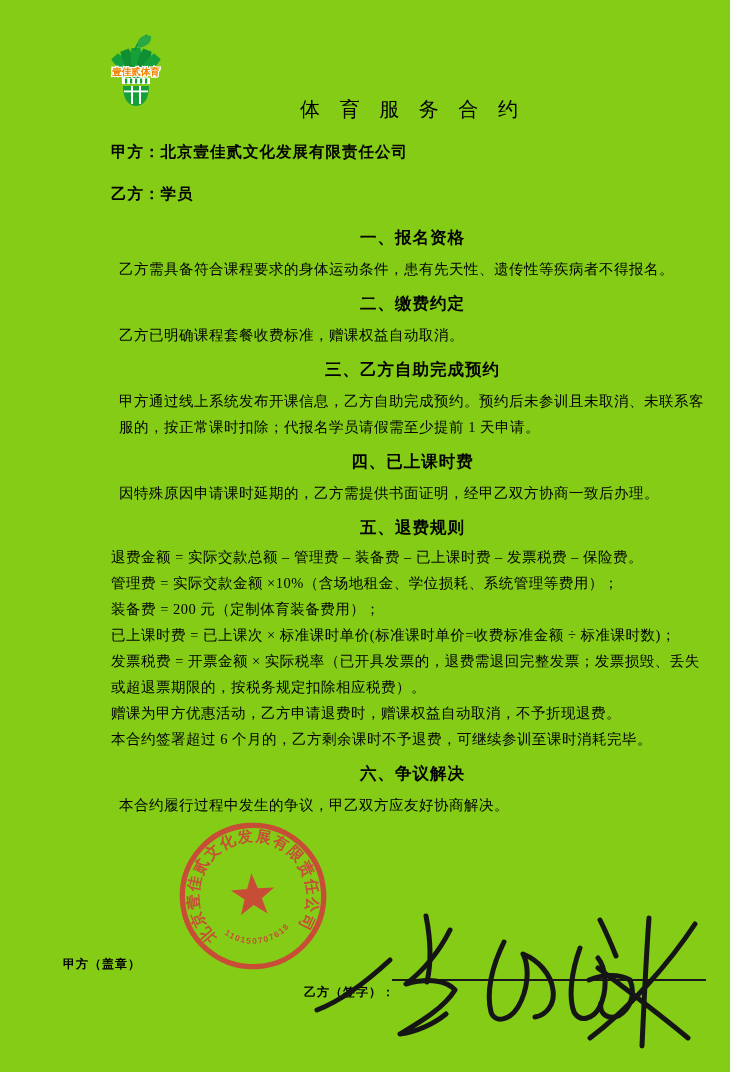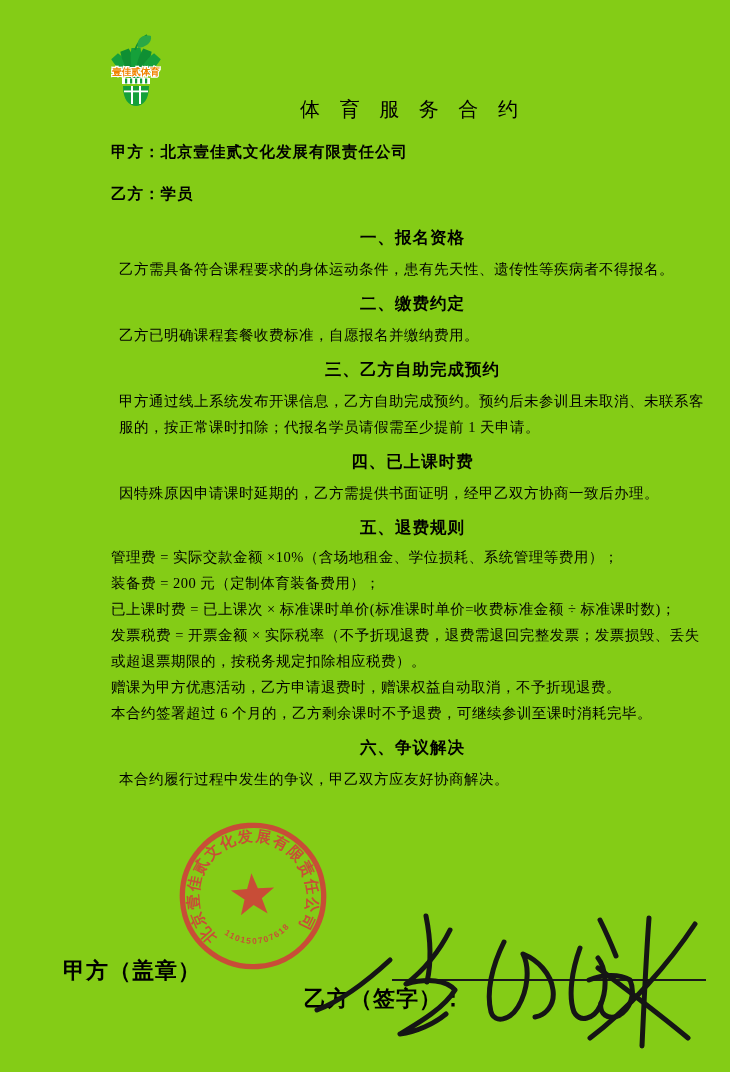--- a/index.html
+++ b/index.html
@@ -19,21 +19,21 @@
   }
   section h2{
     font-family:"Liberation Sans",sans-serif;font-weight:bold;font-size:16.5px;
     line-height:22px;margin:10px 0 6px 0;letter-spacing:1px;text-align:center;
   }
   section p{font-size:14.5px;line-height:26px;margin:8px;letter-spacing:0.5px;}
   .formula{font-size:14.5px;line-height:26px;margin:0;letter-spacing:0.5px;}
   .seal{position:absolute;left:177px;top:820px;width:152px;height:152px;transform:rotate(-4deg);opacity:0.88;}
   .stamp-label,.sign-label{
     position:absolute;top:956px;font-family:Liberation Serif, serif;
-    font-weight:bold;font-size:22px;letter-spacing:1px;
+    font-weight:bold;font-size:12px;letter-spacing:1px;
   }
   .stamp-label{left:63px;}
   .sign-label{left:304px;margin-top:28px;}
   .sign-line{position:absolute;left:392px;top:979px;width:314px;border-top:2px solid #1a1a1a;}
   .signature{position:absolute;left:308px;top:912px;width:400px;height:145px;}
 </style>
 </head>
 <body>
 
 <div class="page">
@@ -71,39 +71,40 @@
     <p class="party">甲方：北京壹佳贰文化发展有限责任公司</p>
     <p class="party">乙方：学员</p>
 
     <section>
       <h2>一、报名资格</h2>
       <p>乙方需具备符合课程要求的身体运动条件，患有先天性、遗传性等疾病者不得报名。</p>
     </section>
 
     <section>
       <h2>二、缴费约定</h2>
-      <p>乙方已明确课程套餐收费标准，自愿报名并缴纳费用。</p>
+      <p>乙方已明确课程套餐收费标准，赠课权益自动取消。</p>
     </section>
 
     <section>
       <h2>三、乙方自助完成预约</h2>
       <p>甲方通过线上系统发布开课信息，乙方自助完成预约。预约后未参训且未取消、未联系客服的，按正常课时扣除；代报名学员请假需至少提前 1 天申请。</p>
     </section>
 
     <section>
       <h2>四、已上课时费</h2>
       <p>因特殊原因申请课时延期的，乙方需提供书面证明，经甲乙双方协商一致后办理。</p>
     </section>
 
     <section>
       <h2>五、退费规则</h2>
+      <p class="formula">退费金额 = 实际交款总额 – 管理费 – 装备费 – 已上课时费 – 发票税费 – 保险费。</p>
       <p class="formula">管理费 = 实际交款金额 ×10%（含场地租金、学位损耗、系统管理等费用）；</p>
       <p class="formula">装备费 = 200 元（定制体育装备费用）；</p>
       <p class="formula">已上课时费 = 已上课次 × 标准课时单价(标准课时单价=收费标准金额 ÷ 标准课时数)；</p>
-      <p class="formula">发票税费 = 开票金额 × 实际税率（不予折现退费，退费需退回完整发票；发票损毁、丢失或超退票期限的，按税务规定扣除相应税费）。</p>
+      <p class="formula">发票税费 = 开票金额 × 实际税率（已开具发票的，退费需退回完整发票；发票损毁、丢失或超退票期限的，按税务规定扣除相应税费）。</p>
       <p class="formula">赠课为甲方优惠活动，乙方申请退费时，赠课权益自动取消，不予折现退费。</p>
       <p class="formula">本合约签署超过 6 个月的，乙方剩余课时不予退费，可继续参训至课时消耗完毕。</p>
     </section>
 
     <section>
       <h2>六、争议解决</h2>
       <p>本合约履行过程中发生的争议，甲乙双方应友好协商解决。</p>
     </section>
   </div>
 

